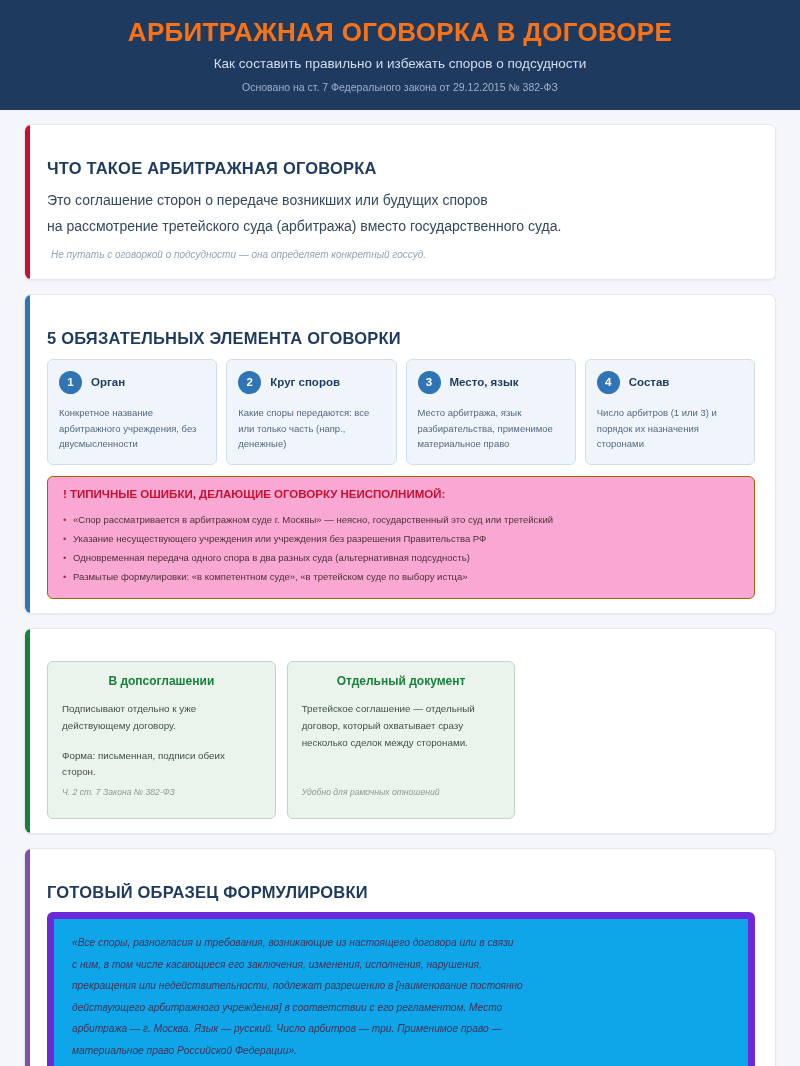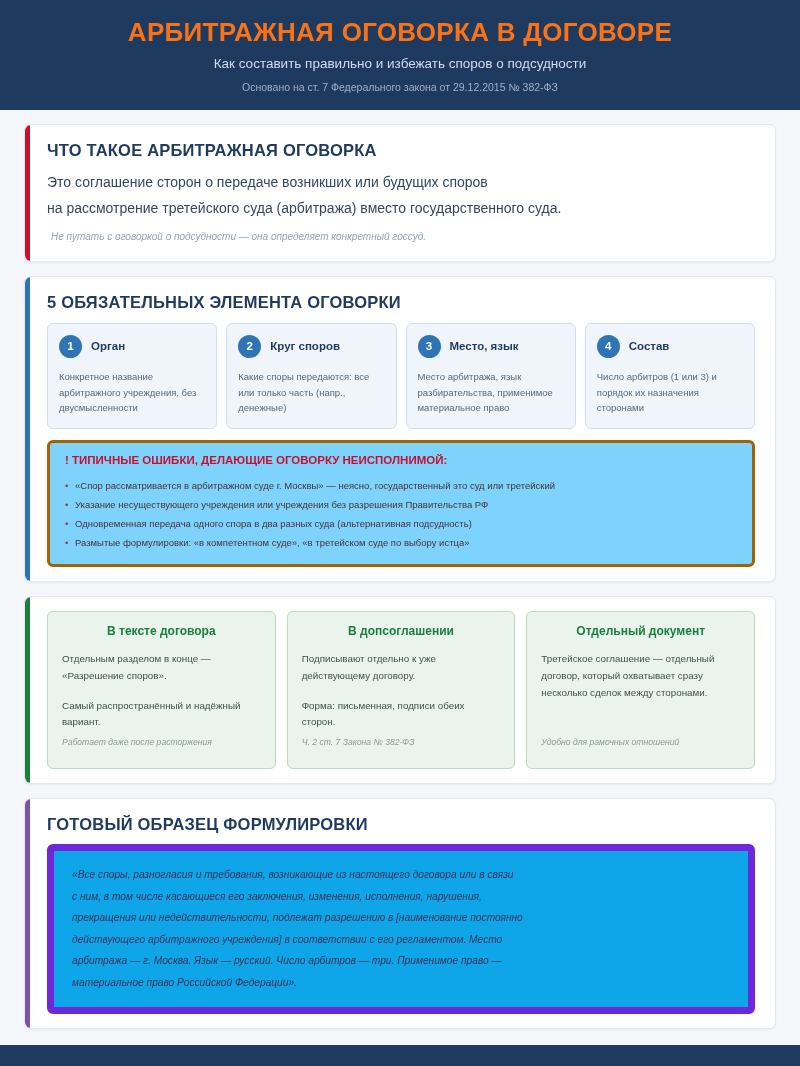--- a/index.html
+++ b/index.html
@@ -60,21 +60,21 @@
     gap: 14px;
   }
 
   .card {
     background: #ffffff;
     border-radius: 7px;
     border: 1px solid #e3e7ef;
     box-shadow: 0 1px 2px rgba(30,58,95,0.06);
     position: relative;
     overflow: hidden;
-    padding: 14px 20px 14px 22px;
+    padding: 32px 20px 14px 22px;
   }
   .card::before {
     content: "";
     position: absolute;
     left: 0; top: 0; bottom: 0;
     width: 5px;
     background: #1e3a5f;
   }
   .card.accent-red::before   { background: #c8102e; }
   .card.accent-blue::before  { background: #2f74b5; }
@@ -146,22 +146,22 @@
     line-height: 1.15;
   }
   .element-desc {
     font-size: 9.5px;
     color: #53687e;
     line-height: 1.65;
   }
 
   
   .errors-box {
-    background: #7dd3fc;
-    border: 3px solid #a16207;
+    background: #f9a8d4;
+    border: 1px solid #a16207;
     border-radius: 6px;
     padding: 11px 15px 12px 15px;
   }
   .errors-title {
     font-size: 11.5px;
     font-weight: bold;
     color: #c8102e;
     margin: 0 0 9px 0;
     line-height: 1.2;
   }
@@ -312,29 +312,20 @@
           <li>Указание несуществующего учреждения или учреждения без разрешения Правительства РФ</li>
           <li>Одновременная передача одного спора в два разных суда (альтернативная подсудность)</li>
           <li>Размытые формулировки: «в компетентном суде», «в третейском суде по выбору истца»</li>
         </ul>
       </div>
     </section>
 
     <section class="card accent-green">
 
       <div class="placement-grid">
-        <div class="placement-box">
-          <p class="placement-title">В тексте договора</p>
-          <div class="placement-body">
-            <p class="para">Отдельным разделом в конце — «Разрешение споров».</p>
-            <p class="para">Самый распространённый и надёжный вариант.</p>
-          </div>
-          <div class="placement-spacer"></div>
-          <p class="placement-note">Работает даже после расторжения</p>
-        </div>
 
         <div class="placement-box">
           <p class="placement-title">В допсоглашении</p>
           <div class="placement-body">
             <p class="para">Подписывают отдельно к уже действующему договору.</p>
             <p class="para">Форма: письменная, подписи обеих сторон.</p>
           </div>
           <div class="placement-spacer"></div>
           <p class="placement-note">Ч. 2 ст. 7 Закона № 382-ФЗ</p>
         </div>

